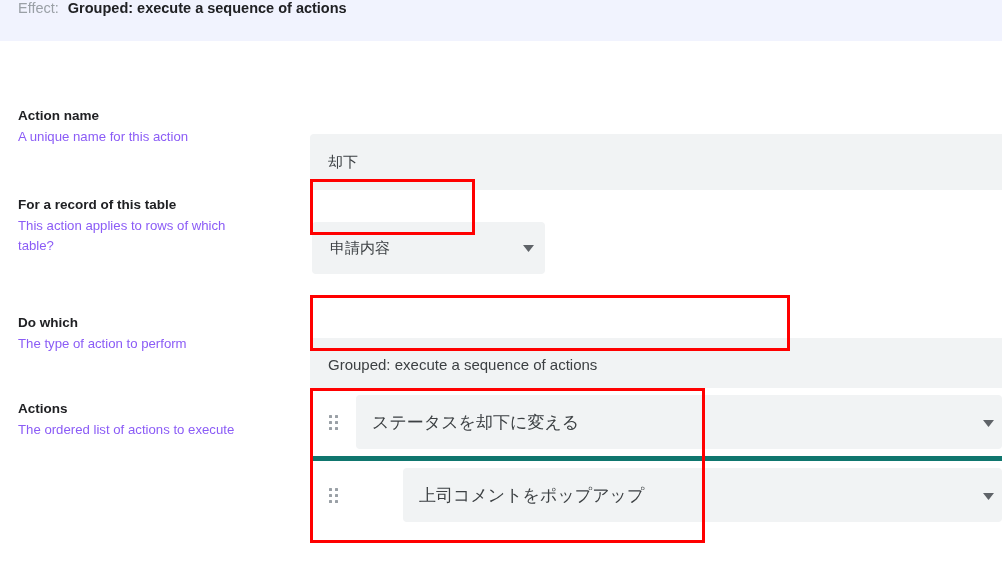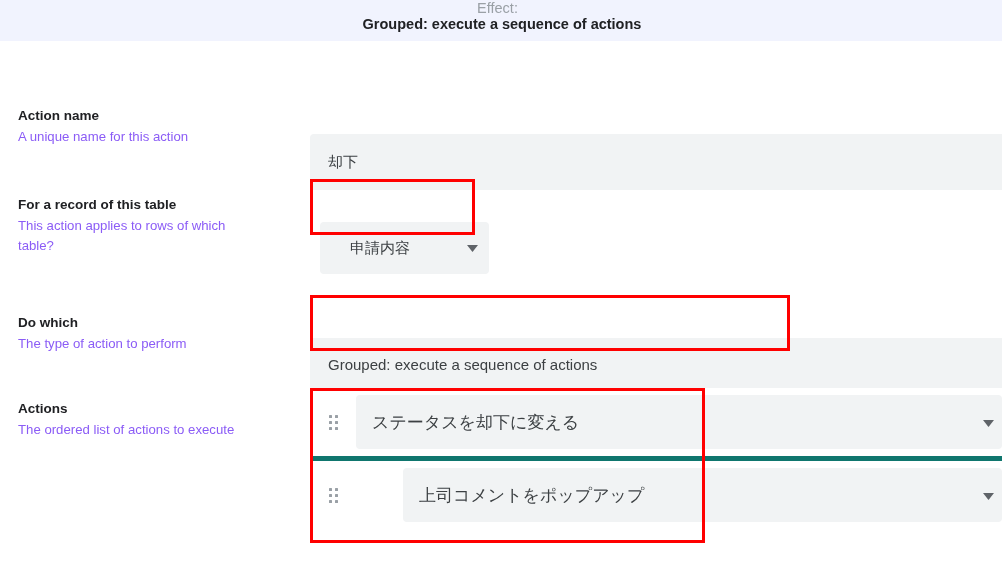--- a/index.html
+++ b/index.html
@@ -17,24 +17,22 @@
   }
 
   
   .effect-header {
     position: absolute;
     left: 0; top: 0;
     width: 1002px;
     height: 41px;
     background: #f1f3fe;
     display: flex;
-    align-items: center;
-    box-sizing: border-box;
-    padding-left: 2px;
-    flex-direction: column;
+    box-sizing: border-box;
+    padding-left: 18px;
   }
   .effect-header .eff-label {
     font-size: 14.5px;
     color: #9aa0a6;
     margin-right: 9px;
   }
   .effect-header .eff-value {
     font-size: 14.5px;
     font-weight: bold;
     color: #202124;
@@ -194,21 +192,21 @@
     </div>
   </div>
   <div class="field-input" style="left:310px;top:93px;width:700px;height:56px;">却下</div>
 
   <div class="row" style="top:139px;height:100px;">
     <div class="label-col">
       <div class="lbl-title">For a record of this table</div>
       <div class="lbl-desc">This action applies to rows of which table?</div>
     </div>
   </div>
-  <div class="select-box" style="left:320px;top:181px;width:169px;height:52px;padding-left:12px;">
+  <div class="select-box" style="left:312px;top:181px;width:233px;height:52px;">
     <span class="select-text">申請内容</span>
     <span class="caret">
       <svg width="11" height="7" viewBox="0 0 11 7">
           <path d="M0 0 L11 0 L5.5 7 Z" fill="#5f6368"></path>
         </svg>
     </span>
   </div>
 
   <div class="row" style="top:257px;height:80px;">
     <div class="label-col">

